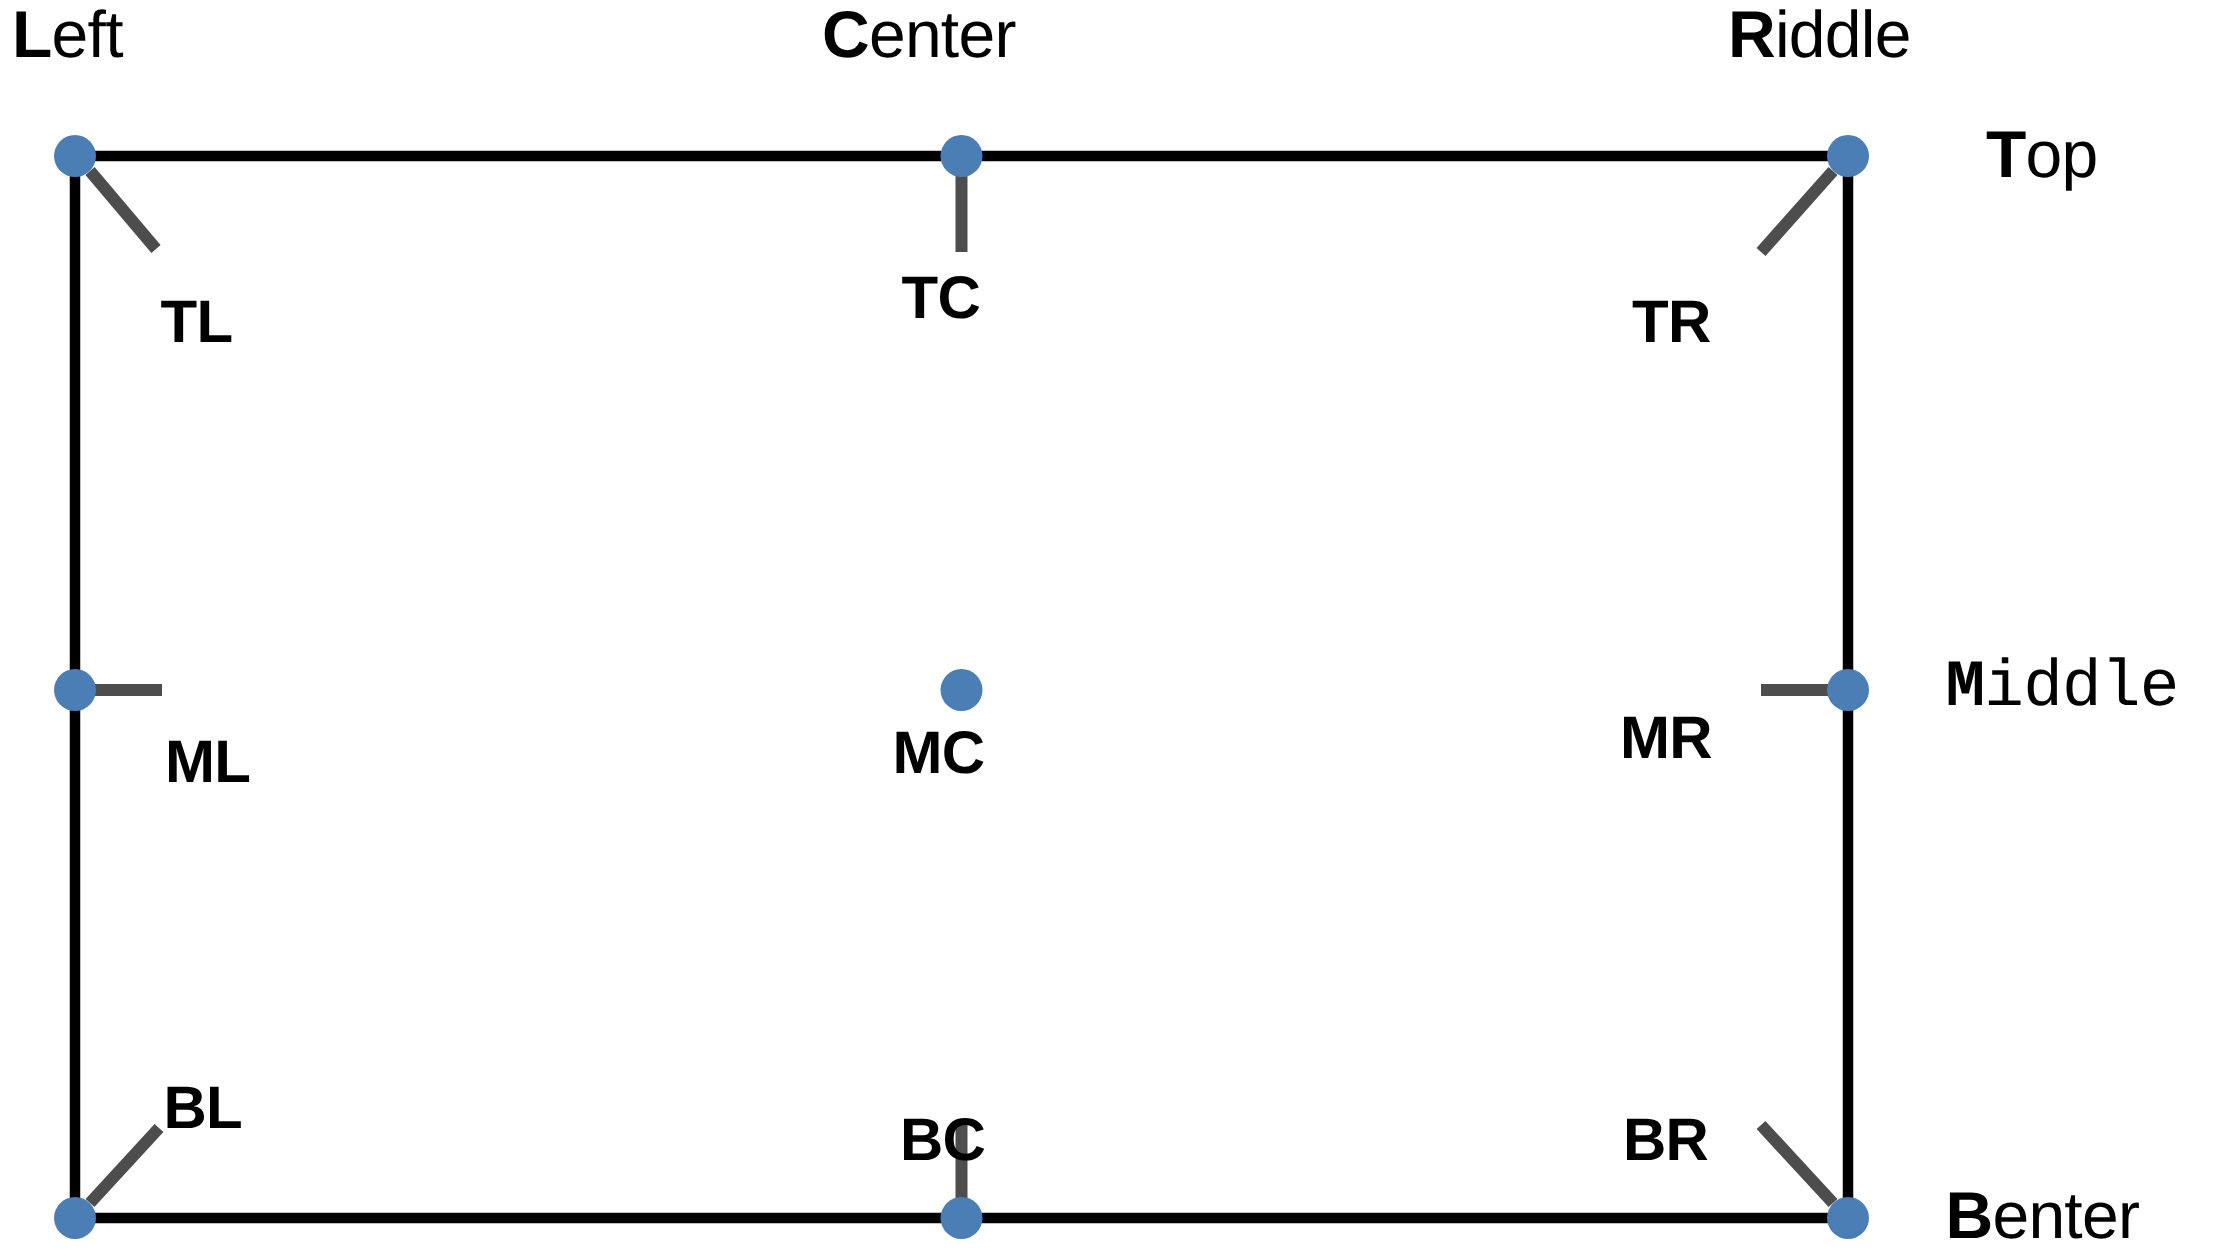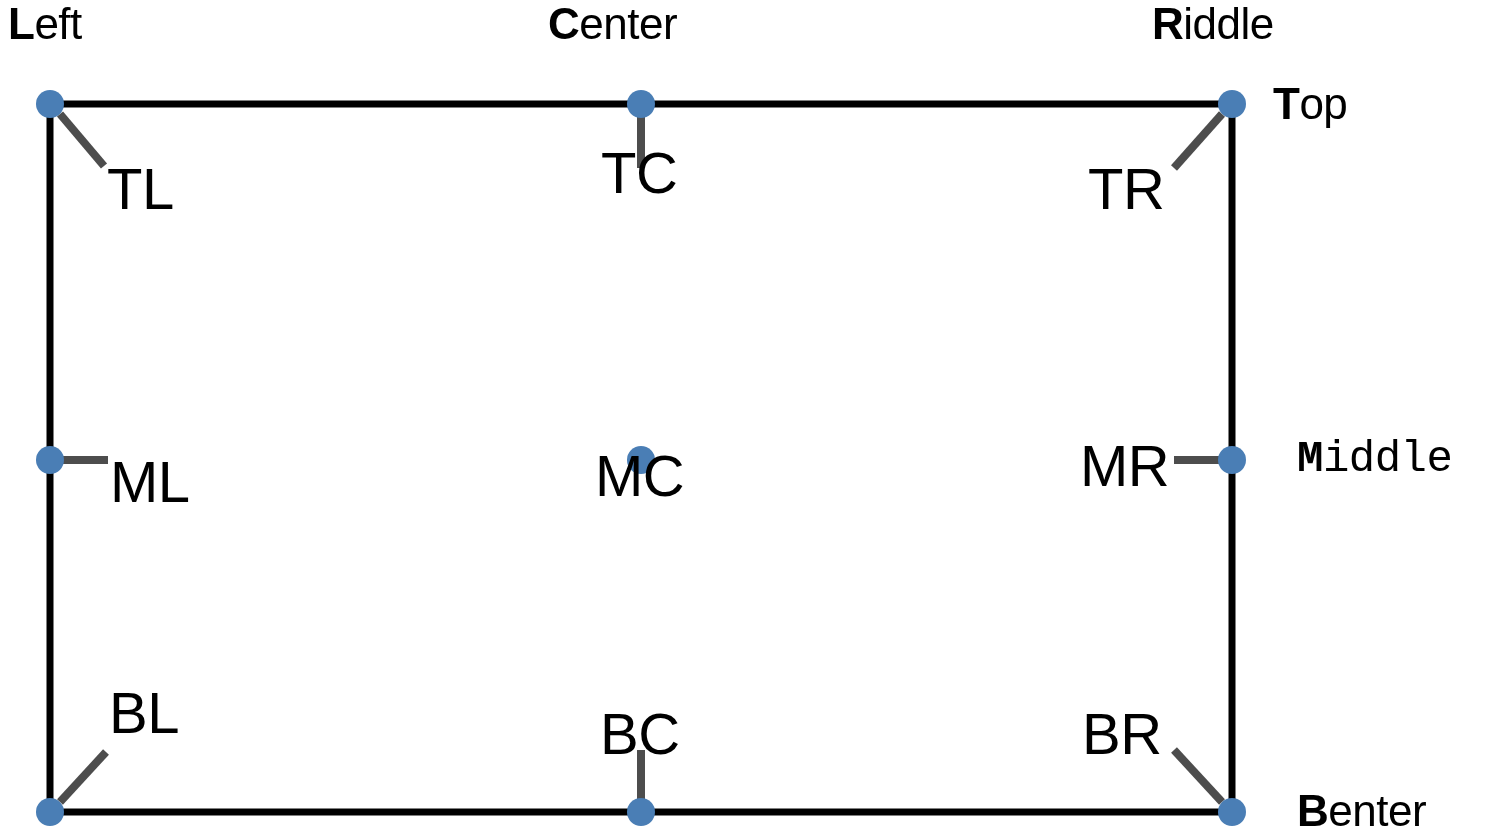--- a/index.html
+++ b/index.html
@@ -33,26 +33,27 @@
     color: #000000;
     white-space: nowrap;
     line-height: 1;
     letter-spacing: -0.5px;
   }
   .axis-label .initial {
     font-weight: bold;
   }
   .node-label {
     position: absolute;
-    font-size: 58px;
-    font-weight: normal;
+    font-size: 40px;
+    font-weight: bold;
     color: #000000;
     white-space: nowrap;
     line-height: 1;
     letter-spacing: -0.5px;
+    margin-top: 35px;
   }
 </style>
 </head>
 <body>
 
 <div id="stage">
 
   <svg id="diagram-svg" viewBox="0 0 1488 839">
     <g id="frame-group">
         <rect x="50" y="104" width="1182" height="708" fill="none" stroke="#000000" stroke-width="7"></rect>
@@ -79,21 +80,21 @@
         <circle cx="1232" cy="812" r="14" fill="#4a7eb5"></circle>
       </g>
   </svg>
 
   <div id="column-header-layer">
       <div class="axis-label" style="left: 8px; top: 2px;"><span class="initial">L</span><span>eft</span></div>
       <div class="axis-label" style="left: 548px; top: 2px; text-align: right;"><span class="initial">C</span><span>enter</span></div>
       <div class="axis-label" style="left: 1152px; top: 2px;"><span class="initial">R</span><span>iddle</span></div>
     </div>
   <div id="row-header-layer">
-      <div class="axis-label" style="left: 1273px; top: 82px;"><span class="initial">T</span><span>op</span></div>
+      <div class="axis-label" style="left: 1324px; top: 82px;"><span class="initial">T</span><span>op</span></div>
       <div class="axis-label" style="left: 1297px; top: 437px; font-family: Liberation Mono, monospace;"><span class="initial">M</span><span>iddle</span></div>
       <div class="axis-label" style="left: 1297px; top: 789px;"><span class="initial">B</span><span>enter</span></div>
     </div>
   <div id="node-label-layer">
       <div class="node-label" style="left: 107px; top: 160px;">TL</div>
       <div class="node-label" style="left: 601px; top: 144px;">TC</div>
       <div class="node-label" style="left: 1088px; top: 160px;">TR</div>
       <div class="node-label" style="left: 110px; top: 453px;">ML</div>
       <div class="node-label" style="left: 595px; top: 447px;">MC</div>
       <div class="node-label" style="left: 1080px; top: 437px;">MR</div>

